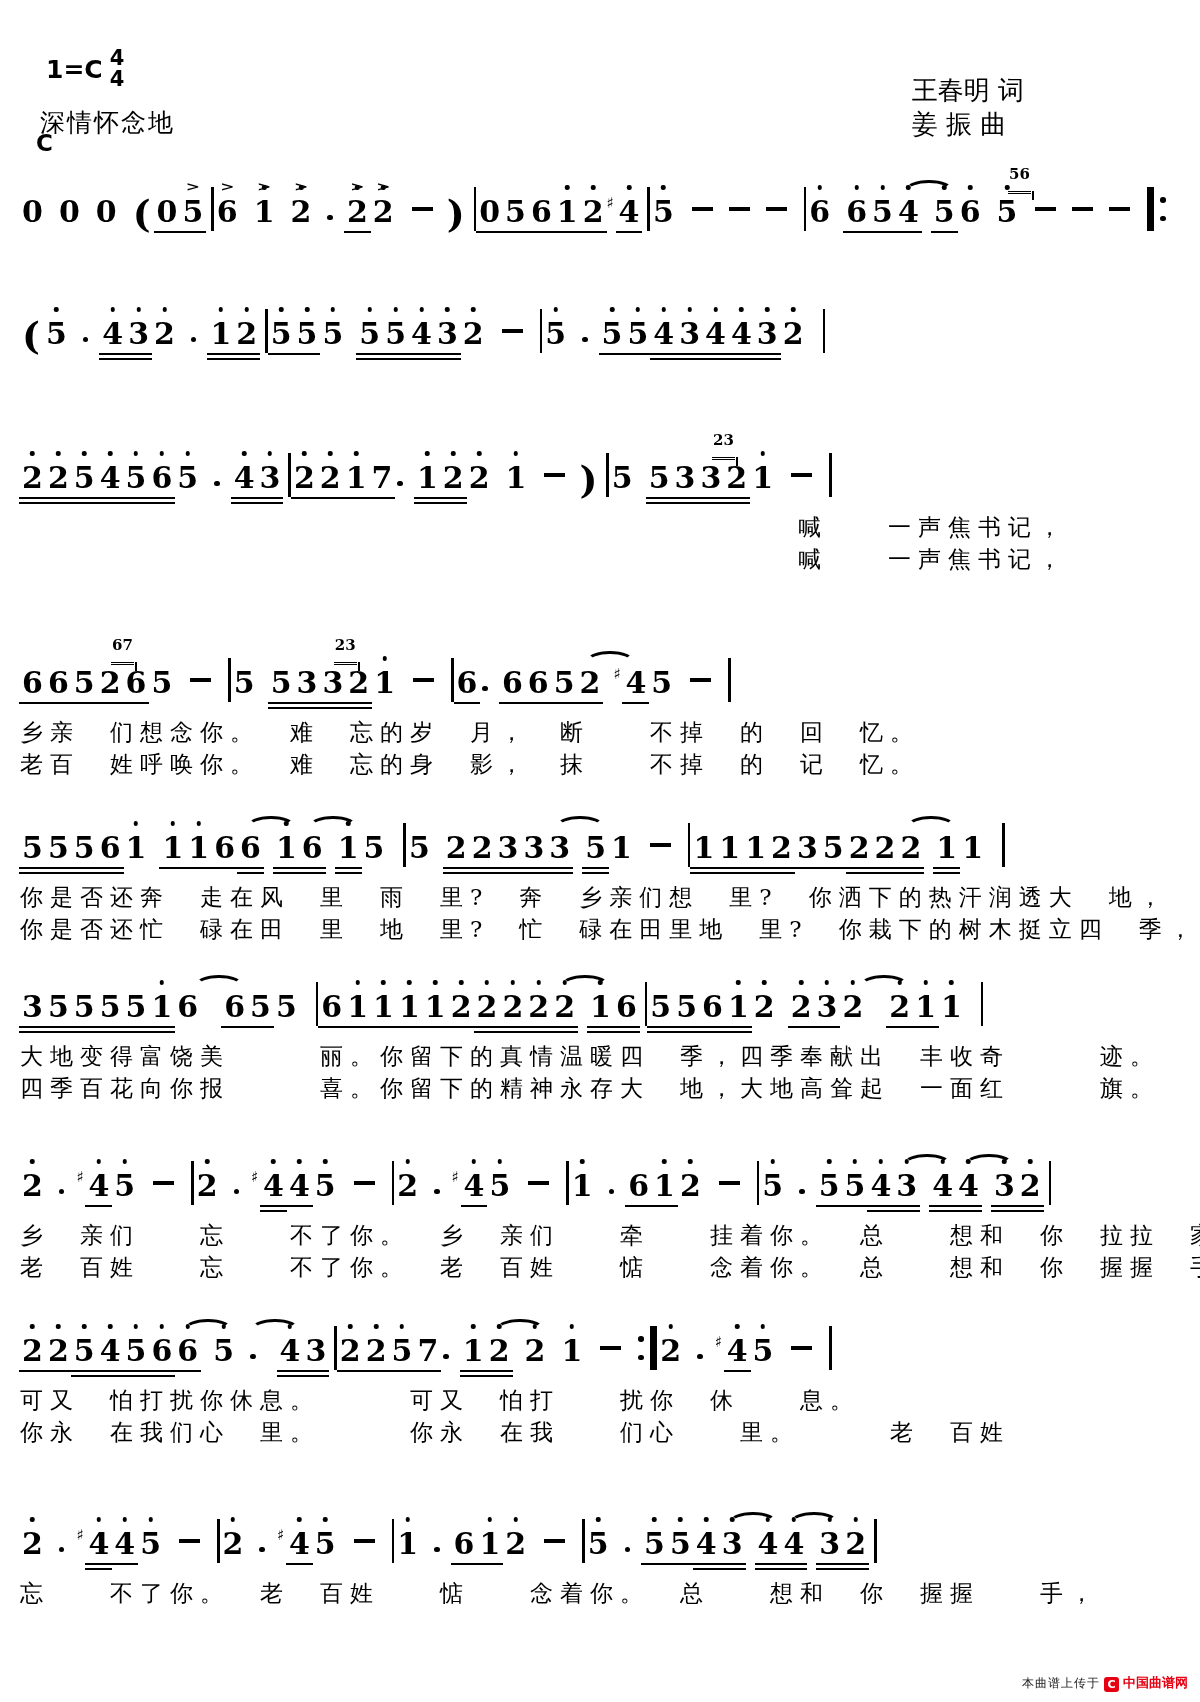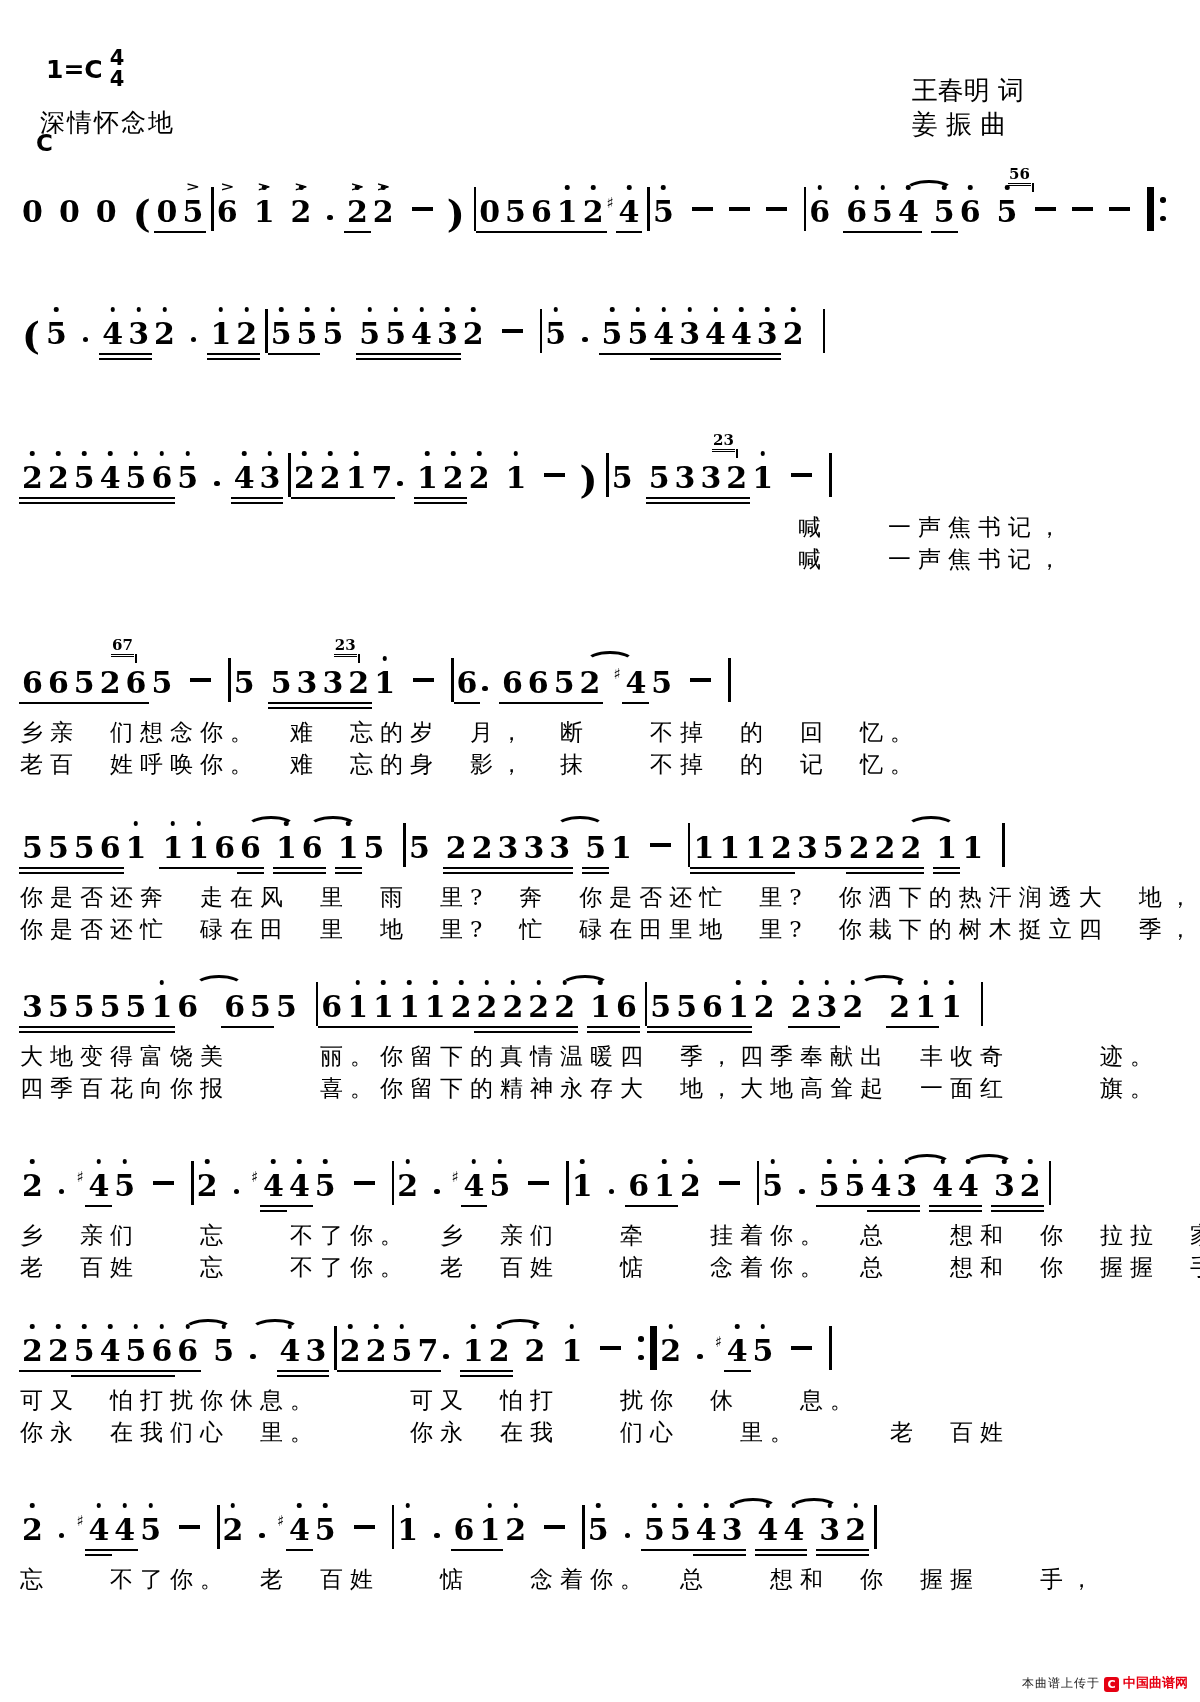--- a/index.html
+++ b/index.html
@@ -23,21 +23,21 @@
   .note.has-sharp{margin-left:10px;}
   .note .d{font-weight:bold;font-style:normal;}
   .note i{font-style:normal;}
   .u1,.u2{position:absolute;left:-3px;right:-3px;height:2.5px;background:#000;}
   .u1{bottom:-4px;} .u2{bottom:-9px;}
   .hdot{position:absolute;left:50%;transform:translateX(-50%);width:4.5px;height:4.5px;
         border-radius:50%;background:#000;}
   .acc{position:absolute;left:50%;transform:translateX(-50%) scaleY(.8);top:-26px;font-size:17px;font-weight:bold;}
   .sharp{position:absolute;left:-12px;top:-9px;font-size:15px;font-weight:bold;}
   .grace{position:absolute;top:-28px;left:55%;font-size:15px;font-weight:bold;font-style:italic;
-         line-height:1;border-bottom:3px double #000;padding:0 1px 1px 1px;white-space:nowrap;}
+         line-height:1;border-bottom:3px double #000;padding:0 1px 9px 1px;white-space:nowrap;}
   .grace::after{content:"";position:absolute;right:-3px;bottom:-9px;width:2px;height:9px;background:#000;}
   .dash{display:inline-block;width:21px;height:4.5px;background:#000;margin:0 14px 0 2px;vertical-align:11px;}
   .augdot{display:inline-block;width:5.5px;height:5.5px;border-radius:50%;background:#000;
           margin:0 14px 0 0;vertical-align:2px;}
   .slur{display:inline-block;width:42px;height:15px;border:3px solid transparent;border-top-color:#000;
         border-radius:50%;margin:0 -19px;vertical-align:21px;position:relative;z-index:2;}
   .barline{display:inline-block;width:2.5px;height:44px;background:#000;margin:0 11px;vertical-align:-9px;}
   .barline.thick{width:7px;}
   .bargroup{display:inline-block;white-space:nowrap;}
   .bargroup .barline{margin:0 3px;}
@@ -45,21 +45,21 @@
   .rdots i{position:absolute;left:0;width:5.5px;height:5.5px;border-radius:50%;background:#000;}
   .rdots i:first-child{top:5px;} .rdots i:last-child{bottom:5px;}
   .paren{display:inline-block;font-size:38px;vertical-align:-5px;margin:0 6px 0 0;font-weight:bold;}
   
   .lyric{font-size:23px;line-height:32px;letter-spacing:7px;white-space:pre;padding-left:20px;}
   .sys-1 .lyric{padding-left:438px;}
   .sys-3 .lyric{padding-left:798px;}
   
   .sys-1{margin-bottom:34px;} .sys-2{margin-bottom:56px;} .sys-3{margin-bottom:46px;}
   .sys-4{margin-bottom:6px;}  .sys-5{}  .sys-6{margin-bottom:20px;}
-  .sys-7{margin-bottom:6px;}  .sys-8{margin-bottom:20px;} .sys-9{margin-bottom:56px;}
+  .sys-7{margin-bottom:6px;}  .sys-8{margin-bottom:34px;} .sys-9{margin-bottom:56px;}
   .watermark{position:absolute;right:12px;bottom:10px;display:flex;align-items:flex-end;gap:4px;
              font-family:"DejaVu Sans",sans-serif;}
   .wm-prefix{font-size:12px;color:#222;letter-spacing:1px;}
   .wm-logo{display:inline-flex;align-items:center;justify-content:center;width:15px;height:15px;
            border-radius:3px;color:#fff;font-size:11px;font-weight:bold;}
   .wm-site{font-size:13px;font-weight:bold;}
 </style>
 </head>
 <body>
 
@@ -92,21 +92,21 @@
         <div class="lyric">喊　　一声焦书记，</div>
         <div class="lyric">喊　　一声焦书记，</div>
       </div>
       <div class="system sys-4">
         <div class="notation"><span class="note tight"><b class="d">6</b><i class="u1"></i></span><span class="note tight"><b class="d">6</b><i class="u1"></i></span><span class="note tight"><b class="d">5</b><i class="u1"></i></span><span class="note tight"><b class="d">2</b><i class="u1"></i><i class="grace">67</i></span><span class="note tight"><b class="d">6</b><i class="u1"></i></span><span class="note"><b class="d">5</b></span><span class="dash"></span><span class="bargroup"><span class="barline"></span></span><span class="note"><b class="d">5</b></span><span class="note tight"><b class="d">5</b><i class="u1"></i><i class="u2"></i></span><span class="note tight"><b class="d">3</b><i class="u1"></i><i class="u2"></i></span><span class="note tight"><b class="d">3</b><i class="u1"></i><i class="u2"></i><i class="grace">23</i></span><span class="note tight"><b class="d">2</b><i class="u1"></i><i class="u2"></i></span><span class="note"><b class="d">1</b><i class="hdot" style="top: -10px;"></i></span><span class="dash"></span><span class="bargroup"><span class="barline"></span></span><span class="note tight"><b class="d">6</b><i class="u1"></i></span><span class="augdot"></span><span class="note tight"><b class="d">6</b><i class="u1"></i></span><span class="note tight"><b class="d">6</b><i class="u1"></i></span><span class="note tight"><b class="d">5</b><i class="u1"></i></span><span class="note tight"><b class="d">2</b><i class="u1"></i></span><span class="slur"></span><span class="note tight has-sharp"><b class="d">4</b><i class="sharp">♯</i><i class="u1"></i></span><span class="note"><b class="d">5</b></span><span class="dash"></span><span class="bargroup"><span class="barline"></span></span></div>
         <div class="lyric">乡亲　们想念你。　难　忘的岁　月，　断　　不掉　的　回　忆。</div>
         <div class="lyric">老百　姓呼唤你。　难　忘的身　影，　抹　　不掉　的　记　忆。</div>
       </div>
       <div class="system sys-5">
         <div class="notation"><span class="note tight"><b class="d">5</b><i class="u1"></i><i class="u2"></i></span><span class="note tight"><b class="d">5</b><i class="u1"></i><i class="u2"></i></span><span class="note tight"><b class="d">5</b><i class="u1"></i><i class="u2"></i></span><span class="note tight"><b class="d">6</b><i class="u1"></i><i class="u2"></i></span><span class="note"><b class="d">1</b><i class="hdot" style="top: -10px;"></i></span><span class="note tight"><b class="d">1</b><i class="hdot" style="top: -10px;"></i><i class="u1"></i></span><span class="note tight"><b class="d">1</b><i class="hdot" style="top: -10px;"></i><i class="u1"></i></span><span class="note tight"><b class="d">6</b><i class="u1"></i></span><span class="note tight"><b class="d">6</b><i class="u1"></i><i class="u2"></i></span><span class="slur"></span><span class="note tight"><b class="d">1</b><i class="hdot" style="top: -10px;"></i><i class="u1"></i><i class="u2"></i></span><span class="note tight"><b class="d">6</b><i class="u1"></i><i class="u2"></i></span><span class="slur"></span><span class="note tight"><b class="d">1</b><i class="hdot" style="top: -10px;"></i><i class="u1"></i><i class="u2"></i></span><span class="note"><b class="d">5</b></span><span class="bargroup"><span class="barline"></span></span><span class="note"><b class="d">5</b></span><span class="note tight"><b class="d">2</b><i class="u1"></i><i class="u2"></i></span><span class="note tight"><b class="d">2</b><i class="u1"></i><i class="u2"></i></span><span class="note tight"><b class="d">3</b><i class="u1"></i><i class="u2"></i></span><span class="note tight"><b class="d">3</b><i class="u1"></i><i class="u2"></i></span><span class="note tight"><b class="d">3</b><i class="u1"></i><i class="u2"></i></span><span class="slur"></span><span class="note tight"><b class="d">5</b><i class="u1"></i><i class="u2"></i></span><span class="note"><b class="d">1</b></span><span class="dash"></span><span class="bargroup"><span class="barline"></span></span><span class="note tight"><b class="d">1</b><i class="u1"></i><i class="u2"></i></span><span class="note tight"><b class="d">1</b><i class="u1"></i><i class="u2"></i></span><span class="note tight"><b class="d">1</b><i class="u1"></i><i class="u2"></i></span><span class="note tight"><b class="d">2</b><i class="u1"></i><i class="u2"></i></span><span class="note tight"><b class="d">3</b><i class="u1"></i></span><span class="note tight"><b class="d">5</b><i class="u1"></i></span><span class="note tight"><b class="d">2</b><i class="u1"></i><i class="u2"></i></span><span class="note tight"><b class="d">2</b><i class="u1"></i><i class="u2"></i></span><span class="note tight"><b class="d">2</b><i class="u1"></i><i class="u2"></i></span><span class="slur"></span><span class="note tight"><b class="d">1</b><i class="u1"></i><i class="u2"></i></span><span class="note"><b class="d">1</b></span><span class="bargroup"><span class="barline"></span></span></div>
-        <div class="lyric">你是否还奔　走在风　里　雨　里?　奔　你是否还忙　里?　你洒下的热汗润透大　地，</div>
+        <div class="lyric">你是否还奔　走在风　里　雨　里?　奔　乡亲们想　里?　你洒下的热汗润透大　地，</div>
         <div class="lyric">你是否还忙　碌在田　里　地　里?　忙　碌在田里地　里?　你栽下的树木挺立四　季，</div>
       </div>
       <div class="system sys-6">
         <div class="notation"><span class="note tight"><b class="d">3</b><i class="u1"></i><i class="u2"></i></span><span class="note tight"><b class="d">5</b><i class="u1"></i><i class="u2"></i></span><span class="note tight"><b class="d">5</b><i class="u1"></i><i class="u2"></i></span><span class="note tight"><b class="d">5</b><i class="u1"></i><i class="u2"></i></span><span class="note tight"><b class="d">5</b><i class="u1"></i><i class="u2"></i></span><span class="note tight"><b class="d">1</b><i class="hdot" style="top: -10px;"></i><i class="u1"></i><i class="u2"></i></span><span class="note"><b class="d">6</b></span><span class="slur"></span><span class="note tight"><b class="d">6</b><i class="u1"></i></span><span class="note tight"><b class="d">5</b><i class="u1"></i></span><span class="note"><b class="d">5</b></span><span class="bargroup"><span class="barline"></span></span><span class="note tight"><b class="d">6</b><i class="u1"></i></span><span class="note tight"><b class="d">1</b><i class="hdot" style="top: -10px;"></i><i class="u1"></i></span><span class="note tight"><b class="d">1</b><i class="hdot" style="top: -10px;"></i><i class="u1"></i></span><span class="note tight"><b class="d">1</b><i class="hdot" style="top: -10px;"></i><i class="u1"></i></span><span class="note tight"><b class="d">1</b><i class="hdot" style="top: -10px;"></i><i class="u1"></i></span><span class="note tight"><b class="d">2</b><i class="hdot" style="top: -10px;"></i><i class="u1"></i></span><span class="note tight"><b class="d">2</b><i class="hdot" style="top: -10px;"></i><i class="u1"></i><i class="u2"></i></span><span class="note tight"><b class="d">2</b><i class="hdot" style="top: -10px;"></i><i class="u1"></i><i class="u2"></i></span><span class="note tight"><b class="d">2</b><i class="hdot" style="top: -10px;"></i><i class="u1"></i><i class="u2"></i></span><span class="note tight"><b class="d">2</b><i class="hdot" style="top: -10px;"></i><i class="u1"></i><i class="u2"></i></span><span class="slur"></span><span class="note tight"><b class="d">1</b><i class="hdot" style="top: -10px;"></i><i class="u1"></i><i class="u2"></i></span><span class="note tight"><b class="d">6</b><i class="u1"></i><i class="u2"></i></span><span class="bargroup"><span class="barline"></span></span><span class="note tight"><b class="d">5</b><i class="u1"></i><i class="u2"></i></span><span class="note tight"><b class="d">5</b><i class="u1"></i><i class="u2"></i></span><span class="note tight"><b class="d">6</b><i class="u1"></i><i class="u2"></i></span><span class="note tight"><b class="d">1</b><i class="hdot" style="top: -10px;"></i><i class="u1"></i><i class="u2"></i></span><span class="note"><b class="d">2</b><i class="hdot" style="top: -10px;"></i></span><span class="note tight"><b class="d">2</b><i class="hdot" style="top: -10px;"></i><i class="u1"></i></span><span class="note tight"><b class="d">3</b><i class="hdot" style="top: -10px;"></i><i class="u1"></i></span><span class="note"><b class="d">2</b><i class="hdot" style="top: -10px;"></i></span><span class="slur"></span><span class="note tight"><b class="d">2</b><i class="hdot" style="top: -10px;"></i><i class="u1"></i></span><span class="note tight"><b class="d">1</b><i class="hdot" style="top: -10px;"></i><i class="u1"></i></span><span class="note"><b class="d">1</b><i class="hdot" style="top: -10px;"></i></span><span class="bargroup"><span class="barline"></span></span></div>
         <div class="lyric">大地变得富饶美　　　丽。你留下的真情温暖四　季，四季奉献出　丰收奇　　　迹。</div>
         <div class="lyric">四季百花向你报　　　喜。你留下的精神永存大　地，大地高耸起　一面红　　　旗。</div>
       </div>
       <div class="system sys-7">
         <div class="notation"><span class="note"><b class="d">2</b><i class="hdot" style="top: -10px;"></i></span><span class="augdot"></span><span class="note tight has-sharp"><b class="d">4</b><i class="sharp">♯</i><i class="hdot" style="top: -10px;"></i><i class="u1"></i></span><span class="note"><b class="d">5</b><i class="hdot" style="top: -10px;"></i></span><span class="dash"></span><span class="bargroup"><span class="barline"></span></span><span class="note"><b class="d">2</b><i class="hdot" style="top: -10px;"></i></span><span class="augdot"></span><span class="note tight has-sharp"><b class="d">4</b><i class="sharp">♯</i><i class="hdot" style="top: -10px;"></i><i class="u1"></i><i class="u2"></i></span><span class="note tight"><b class="d">4</b><i class="hdot" style="top: -10px;"></i><i class="u1"></i></span><span class="note"><b class="d">5</b><i class="hdot" style="top: -10px;"></i></span><span class="dash"></span><span class="bargroup"><span class="barline"></span></span><span class="note"><b class="d">2</b><i class="hdot" style="top: -10px;"></i></span><span class="augdot"></span><span class="note tight has-sharp"><b class="d">4</b><i class="sharp">♯</i><i class="hdot" style="top: -10px;"></i><i class="u1"></i></span><span class="note"><b class="d">5</b><i class="hdot" style="top: -10px;"></i></span><span class="dash"></span><span class="bargroup"><span class="barline"></span></span><span class="note"><b class="d">1</b><i class="hdot" style="top: -10px;"></i></span><span class="augdot"></span><span class="note tight"><b class="d">6</b><i class="u1"></i></span><span class="note tight"><b class="d">1</b><i class="hdot" style="top: -10px;"></i><i class="u1"></i></span><span class="note"><b class="d">2</b><i class="hdot" style="top: -10px;"></i></span><span class="dash"></span><span class="bargroup"><span class="barline"></span></span><span class="note"><b class="d">5</b><i class="hdot" style="top: -10px;"></i></span><span class="augdot"></span><span class="note tight"><b class="d">5</b><i class="hdot" style="top: -10px;"></i><i class="u1"></i></span><span class="note tight"><b class="d">5</b><i class="hdot" style="top: -10px;"></i><i class="u1"></i></span><span class="note tight"><b class="d">4</b><i class="hdot" style="top: -10px;"></i><i class="u1"></i><i class="u2"></i></span><span class="note tight"><b class="d">3</b><i class="hdot" style="top: -10px;"></i><i class="u1"></i><i class="u2"></i></span><span class="slur"></span><span class="note tight"><b class="d">4</b><i class="hdot" style="top: -10px;"></i><i class="u1"></i><i class="u2"></i></span><span class="note tight"><b class="d">4</b><i class="hdot" style="top: -10px;"></i><i class="u1"></i><i class="u2"></i></span><span class="slur"></span><span class="note tight"><b class="d">3</b><i class="hdot" style="top: -10px;"></i><i class="u1"></i><i class="u2"></i></span><span class="note tight"><b class="d">2</b><i class="hdot" style="top: -10px;"></i><i class="u1"></i><i class="u2"></i></span><span class="bargroup"><span class="barline"></span></span></div>
         <div class="lyric">乡　亲们　　忘　　不了你。　乡　亲们　　牵　　挂着你。　总　　想和　你　拉拉　家常，</div>

